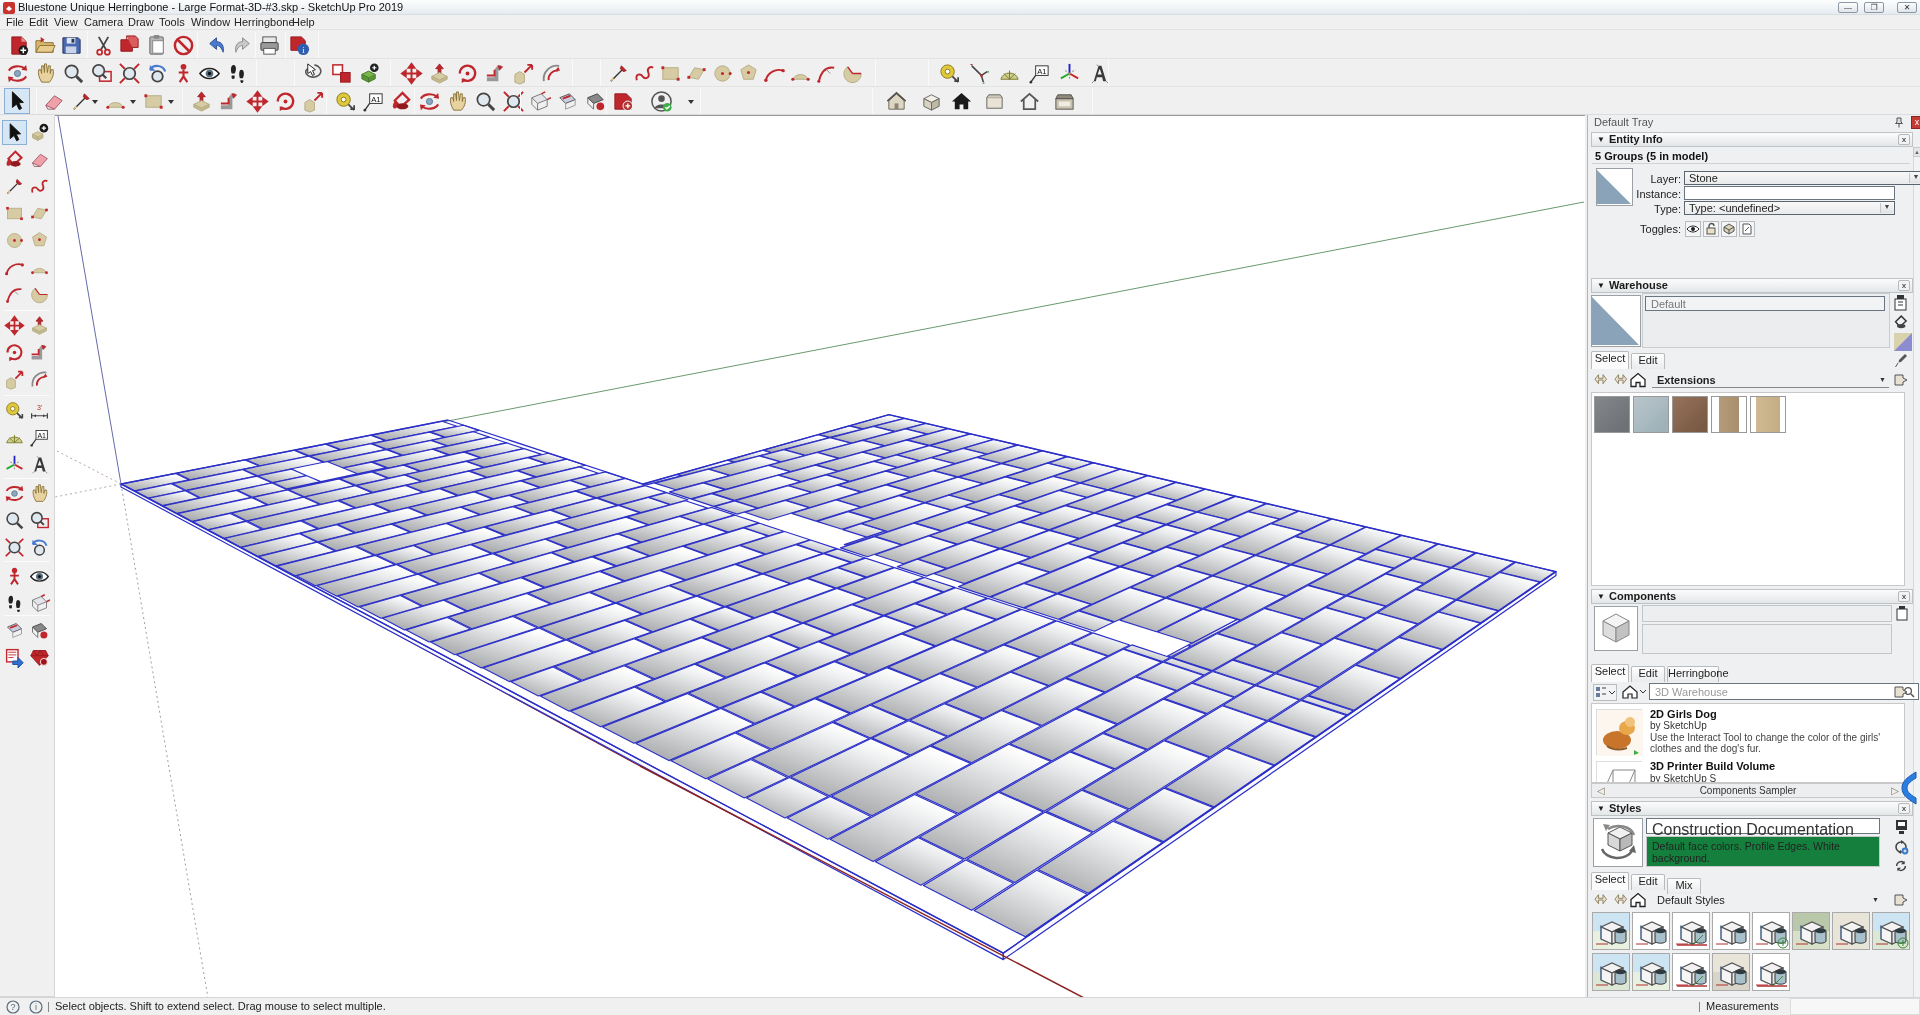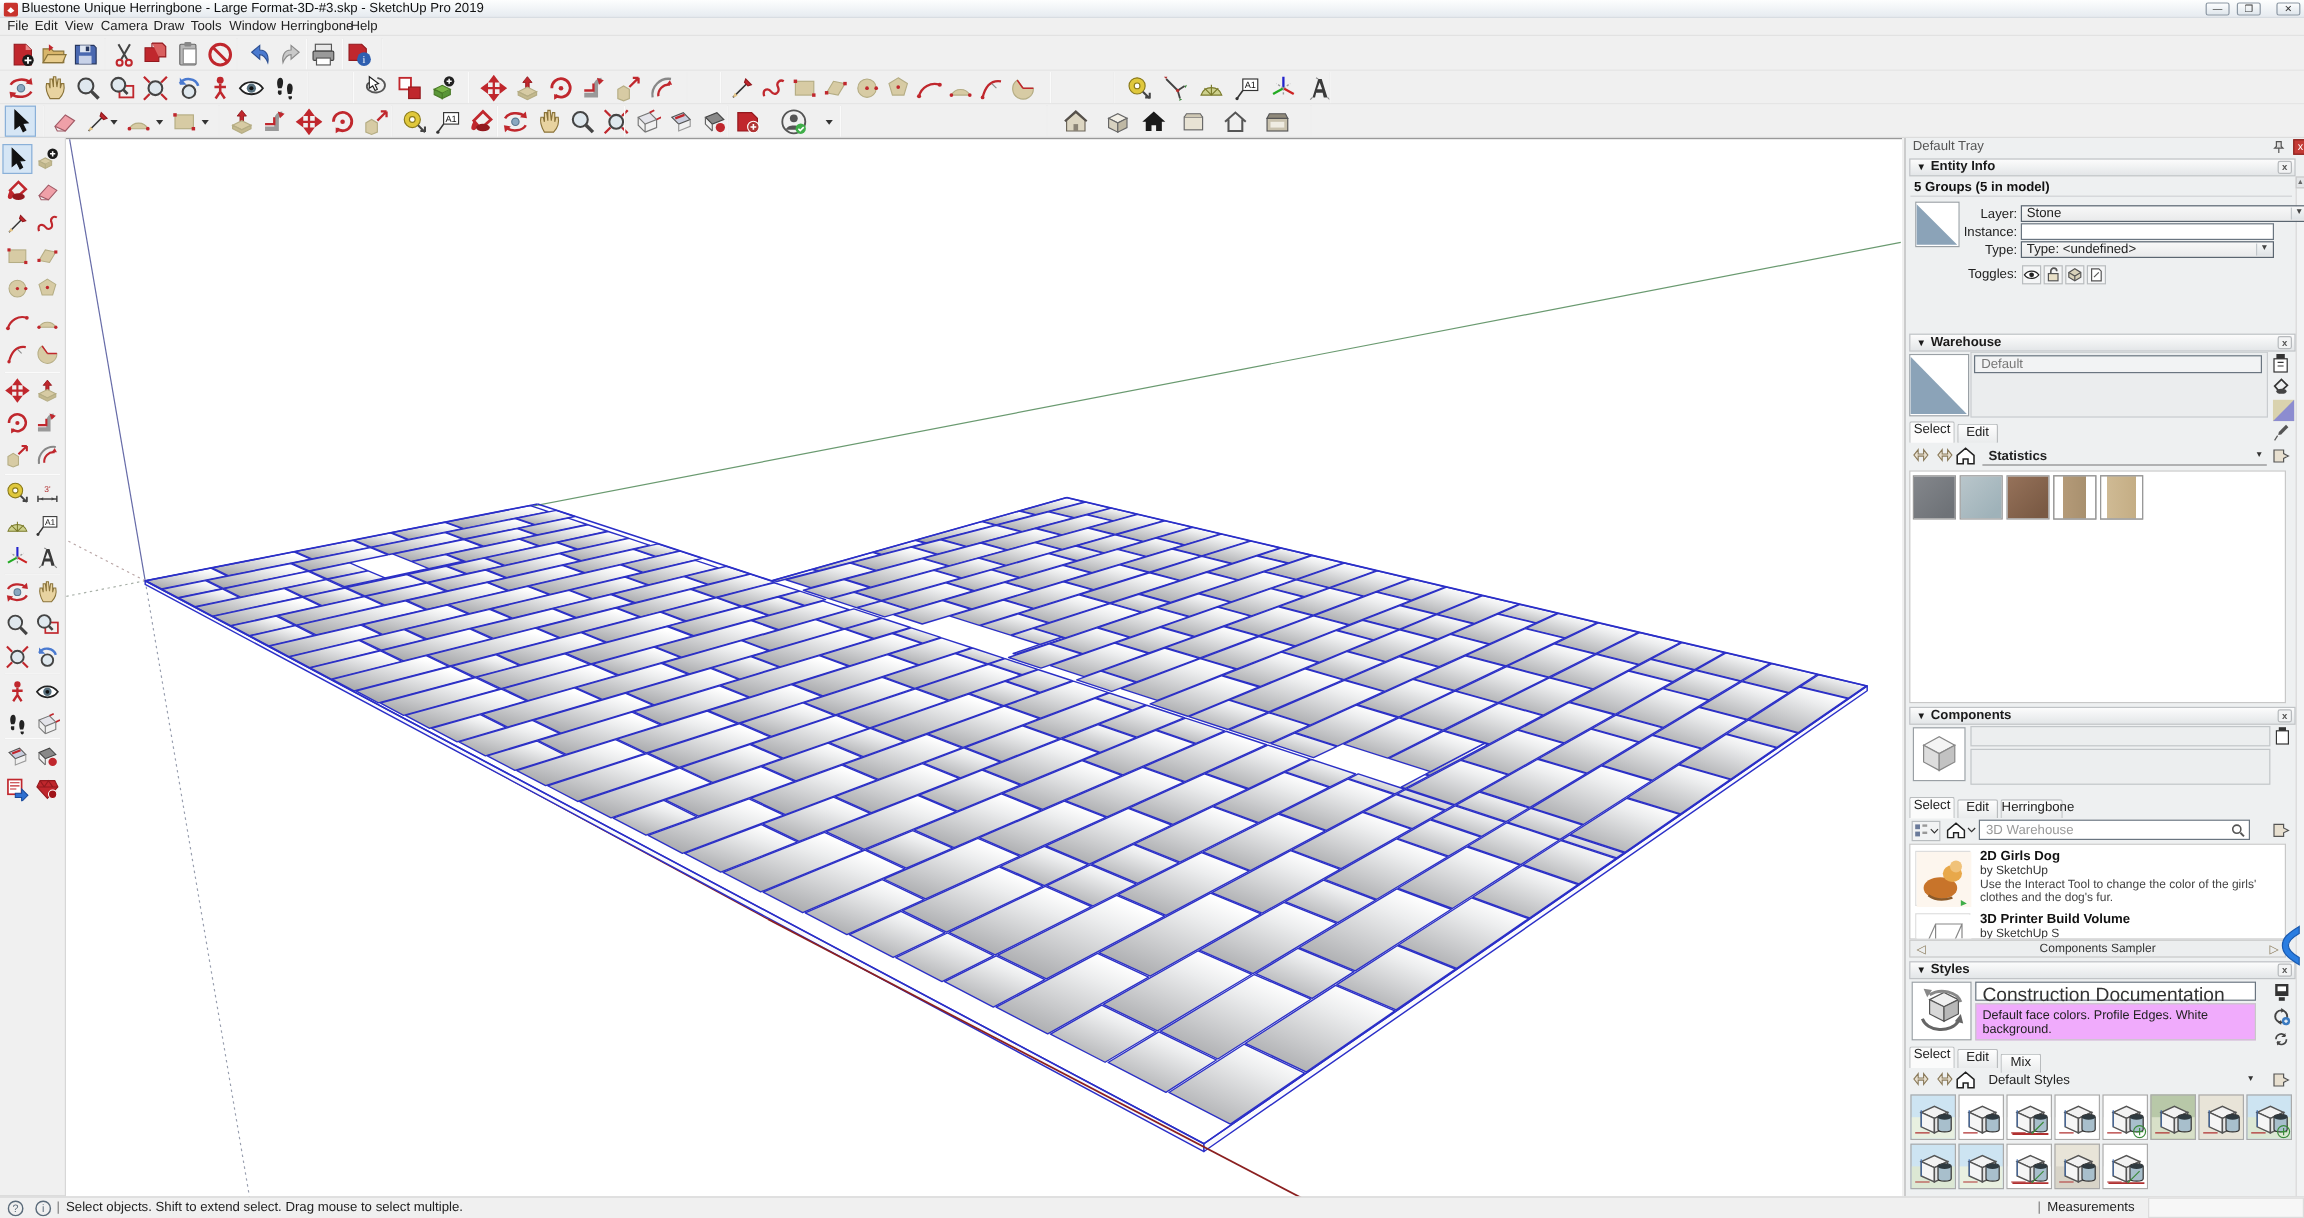--- a/index.html
+++ b/index.html
@@ -1209,21 +1209,21 @@
       <path d="M4 10 l-2.5 4" stroke="#555"></path>
     </svg>
     <svg class="abs" style="left:6px;top:257px" width="56" height="17" viewBox="0 0 56 17">
       <path d="M10 3 v4 h-5 v-4 l-4 5 4 5 v-4 h5 v4 l4 -5 z" fill="#e8e0d0" stroke="#8a7a5a" transform="scale(0.9)"></path>
       <g transform="translate(20,0) scale(-0.9,0.9) translate(-15,0)">
         <path d="M10 3 v4 h-5 v-4 l-4 5 4 5 v-4 h5 v4 l4 -5 z" fill="#e8e0d0" stroke="#8a7a5a"></path>
       </g>
       <path d="M40 8 l7 -6 7 6 v7 h-5 v-4 h-4 v4 h-5 z" fill="#fff" stroke="#222" stroke-width="1.3" transform="translate(-3,-0.5)"></path>
     </svg>
     <div class="abs" style="left:64px;top:258px;width:237px;height:15px;font-size:11px;color:#222;border-bottom:1px solid #888">
-      <span style="position:absolute;left:5px;top:1px;font-weight:bold">Statistics</span>
+      <span style="position:absolute;left:5px;top:1px;font-weight:bold">Extensions</span>
       <span style="position:absolute;right:3px;top:3px;font-size:7px;color:#333">▼</span>
     </div>
     <svg class="abs" style="left:305px;top:257px" width="16" height="16" viewBox="0 0 16 16">
       <path d="M2 3 h8 v3 l4 2 -4 2 v3 H2 z" fill="#e8e0d0" stroke="#555"></path>
     </svg>
     <div class="abs" style="left:3px;top:277px;width:314px;height:194px;background:#fff;border:1px solid #c8c8c8"></div>
     <div class="abs" style="left:6px;top:281px;width:36px;height:37px;border:1px solid #999;background:linear-gradient(135deg,#84878c 0%,#6e7277 85%)"></div>
     <div class="abs" style="left:45px;top:281px;width:36px;height:37px;border:1px solid #999;background:linear-gradient(135deg,#b9c6cb 0%,#9fb2b9 85%)"></div>
     <div class="abs" style="left:84px;top:281px;width:36px;height:37px;border:1px solid #999;background:linear-gradient(135deg,#96725a 0%,#7a5a44 85%)"></div>
     <div class="abs" style="left:123px;top:281px;width:36px;height:37px;border:1px solid #999;background:linear-gradient(135deg,#b49a78 0%,#fff 85%)"></div>
@@ -1259,21 +1259,21 @@
         <rect x="8" y="8" width="4" height="2" fill="#999"></rect>
         <path d="M15 6 l3 3 3 -3" fill="none" stroke="#333"></path>
       </svg>
     </div>
     <div class="abs" style="left:33px;top:569px;width:26px;height:17px">
       <svg width="26" height="17" viewBox="0 0 26 17">
         <path d="M2 8 l7 -6 7 6 v6 h-5 v-4 h-4 v4 H2 z" fill="#fff" stroke="#222" stroke-width="1.2"></path>
         <path d="M19 6 l3 3 3 -3" fill="none" stroke="#333"></path>
       </svg>
     </div>
-    <div class="fld" style="left:61px;top:568px;width:226px;height:17px;color:#999">
+    <div class="fld" style="left:61px;top:568px;width:270px;height:17px;color:#999">
       <span style="position:absolute;left:5px;top:2px">3D Warehouse</span>
       <svg style="position:absolute;right:3px;top:2px" width="12" height="12" viewBox="0 0 12 12">
         <circle cx="5" cy="5" r="3.4" fill="none" stroke="#555" stroke-width="1.3"></circle>
         <path d="M8 8 l3 3" stroke="#555" stroke-width="1.6"></path>
       </svg>
     </div>
     <svg class="abs" style="left:305px;top:569px" width="16" height="16" viewBox="0 0 16 16">
       <path d="M2 3 h8 v3 l4 2 -4 2 v3 H2 z" fill="#e8e0d0" stroke="#555"></path>
     </svg>
     <div class="abs" style="left:3px;top:588px;width:314px;height:80px;background:#fff;border:1px solid #c8c8c8;overflow:hidden">
@@ -1312,21 +1312,21 @@
         <path d="M38 14 v12 l-12 6 V20 z" fill="#b8b8b8" stroke="#555"></path>
         <path d="M8 30 a 16 12 0 0 0 30 2" fill="none" stroke="#666" stroke-width="2.5"></path>
         <path d="M40 26 l2 8 -7 -2 z" fill="#666"></path>
         <path d="M40 16 a 16 12 0 0 0 -26 -6" fill="none" stroke="#888" stroke-width="2.5"></path>
         <path d="M12 12 l-3 -7 7 1 z" fill="#888"></path>
       </svg>
     </div>
     <div class="fld" style="left:58px;top:703px;width:234px;height:16px">
       <span style="position:absolute;left:5px;top:2px;font-size:16px">Construction Documentation Style</span>
     </div>
-    <div class="abs" style="left:58px;top:721px;width:234px;height:31px;background:#f0abfc;border:1px solid #c8c8c8;font-size:10.5px;color:#222">
+    <div class="abs" style="left:58px;top:721px;width:234px;height:31px;background:#15803d;border:1px solid #c8c8c8;font-size:10.5px;color:#222">
       <span style="position:absolute;left:5px;top:3px">Default face colors. Profile Edges. White background.</span>
     </div>
     <svg class="abs" style="left:307px;top:704px" width="13" height="16" viewBox="0 0 13 16">
       <rect x="1" y="1" width="11" height="10" fill="#333"></rect>
       <rect x="3" y="3" width="7" height="4" fill="#fff"></rect>
       <rect x="4" y="12" width="5" height="3" fill="#333"></rect>
     </svg>
     <svg class="abs" style="left:305px;top:724px" width="16" height="16" viewBox="0 0 16 16">
       <circle cx="8" cy="8" r="5" fill="none" stroke="#444" stroke-width="1.6"></circle>
       <path d="M8 1 l3 2 -3 2 z M8 15 l-3 -2 3 -2 z" fill="#444"></path>

